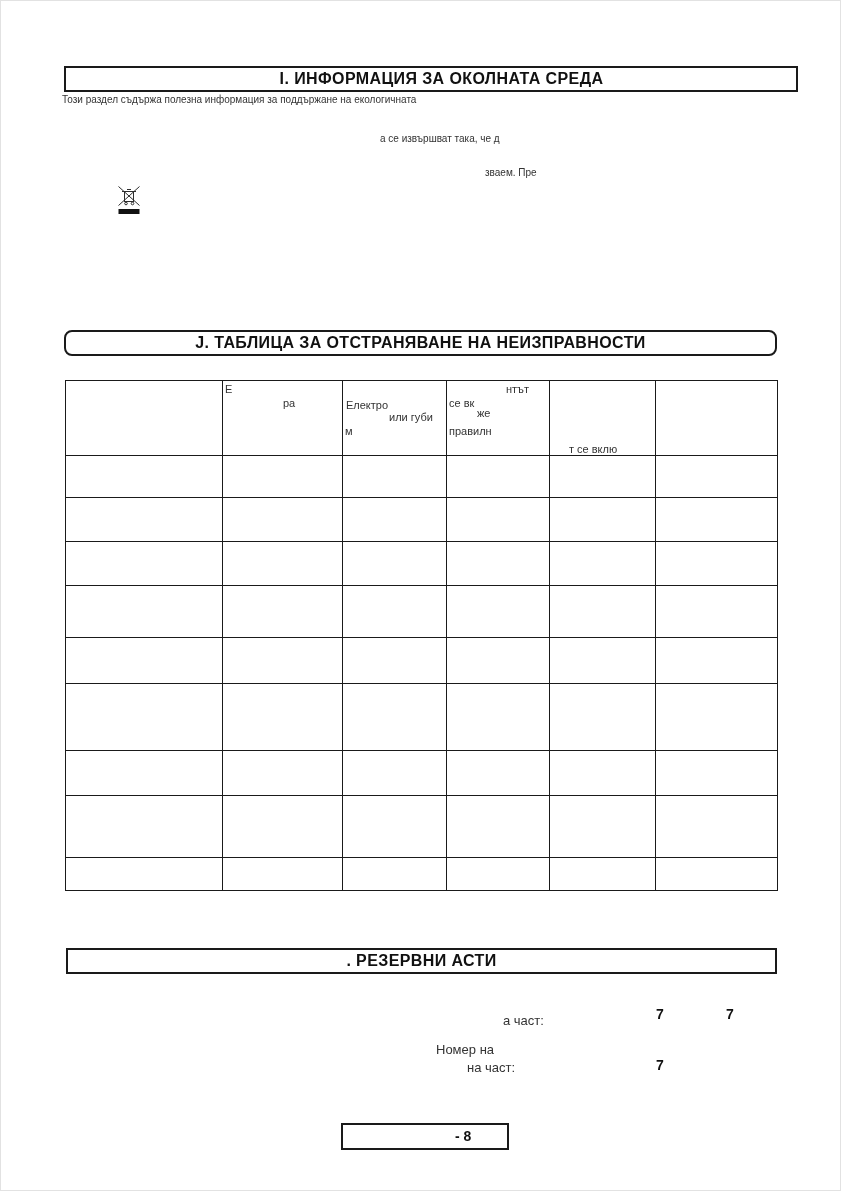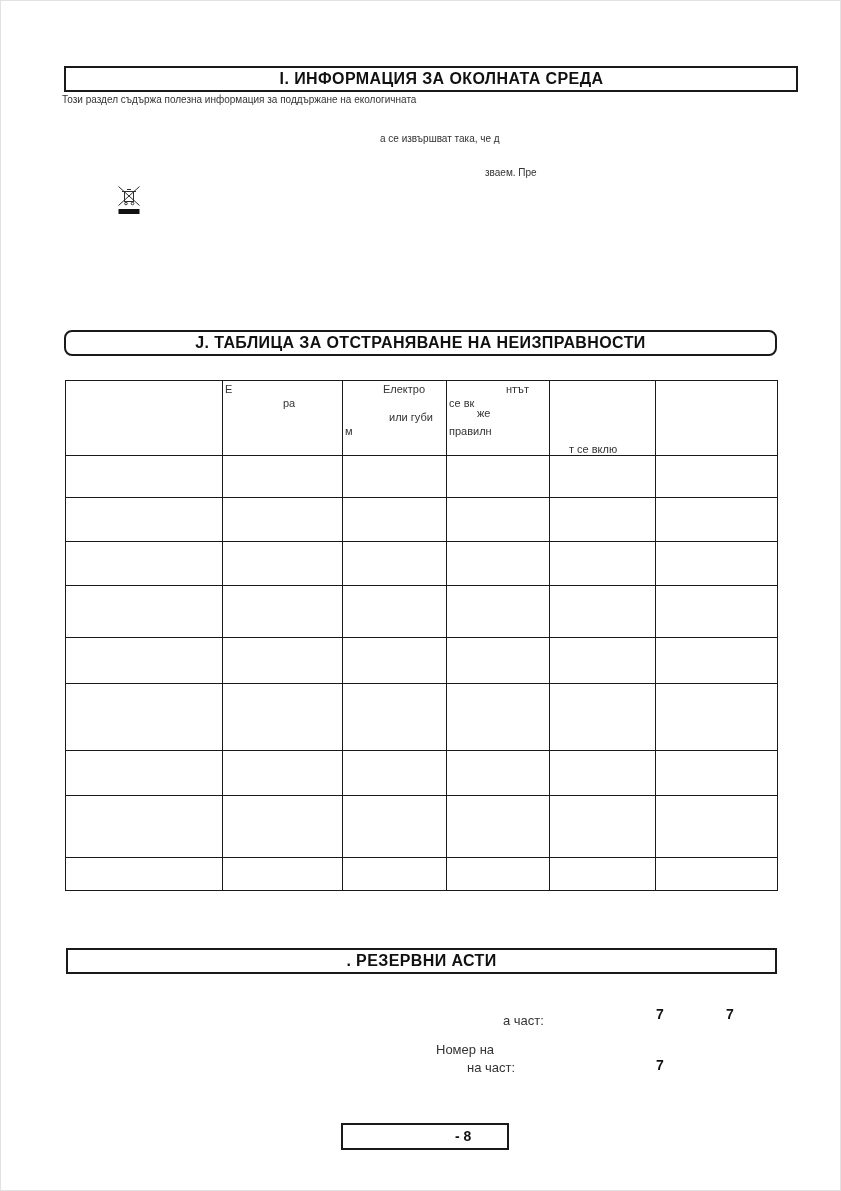--- a/index.html
+++ b/index.html
@@ -75,21 +75,21 @@
         <col style="width:122px">
     </colgroup>
     <thead>
       <tr class="hdr">
         <th></th>
         <th>
           <span class="cellfrag" style="left:2px;top:2px;">Е</span>
           <span class="cellfrag" style="left:60px;top:16px;">ра</span>
         </th>
         <th>
-          <span class="cellfrag" style="left:3px;top:2px;margin-left:37px;">Електро</span>
+          <span class="cellfrag" style="left:3px;top:18px;">Електро</span>
           <span class="cellfrag" style="left:46px;top:30px;text-align:center;">или губи</span>
           <span class="cellfrag" style="left:2px;top:44px;">м</span>
         </th>
         <th>
           <span class="cellfrag" style="left:59px;top:2px;">нтът</span>
           <span class="cellfrag" style="left:2px;top:16px;">се вк</span>
           <span class="cellfrag" style="left:30px;top:18px;margin-top:8px;">же</span>
           <span class="cellfrag" style="left:2px;top:44px;">правилн</span>
         </th>
         <th>

